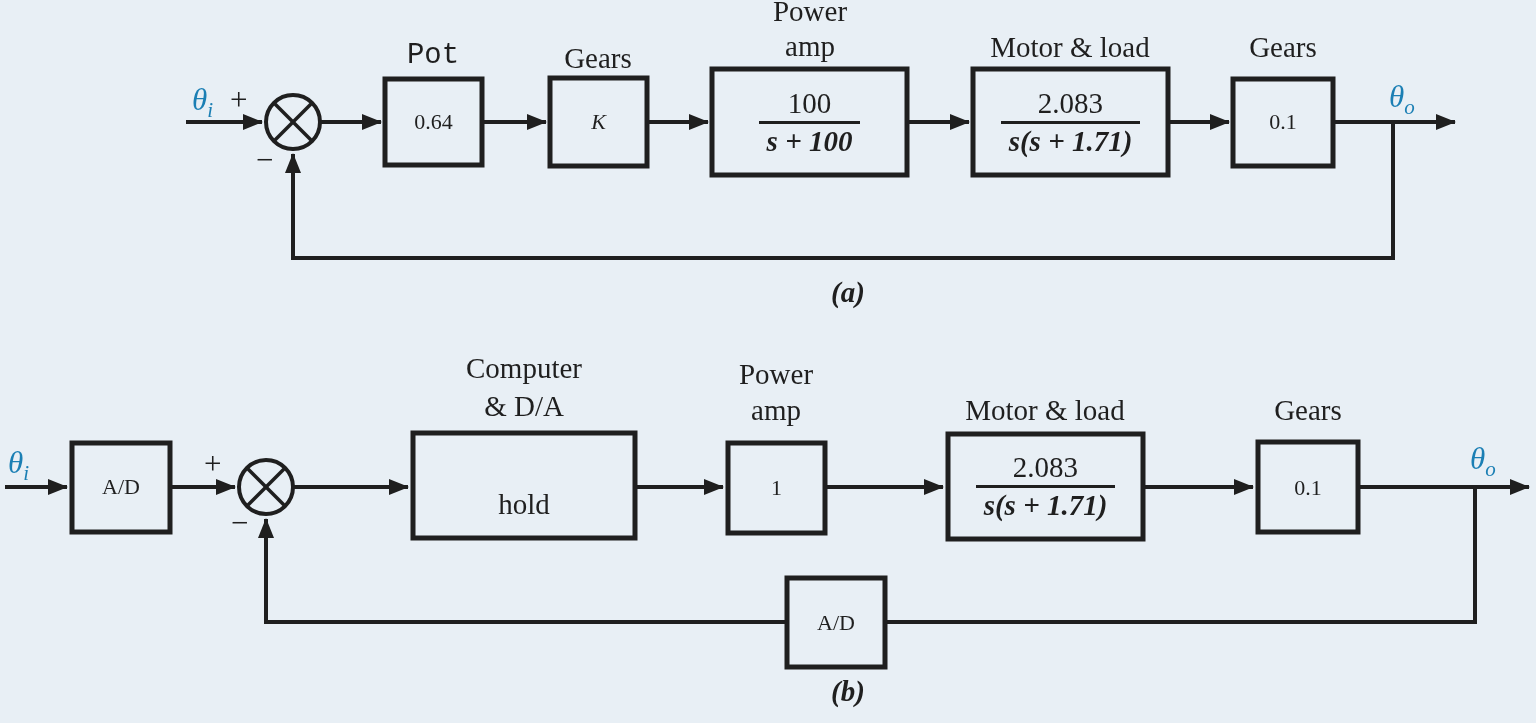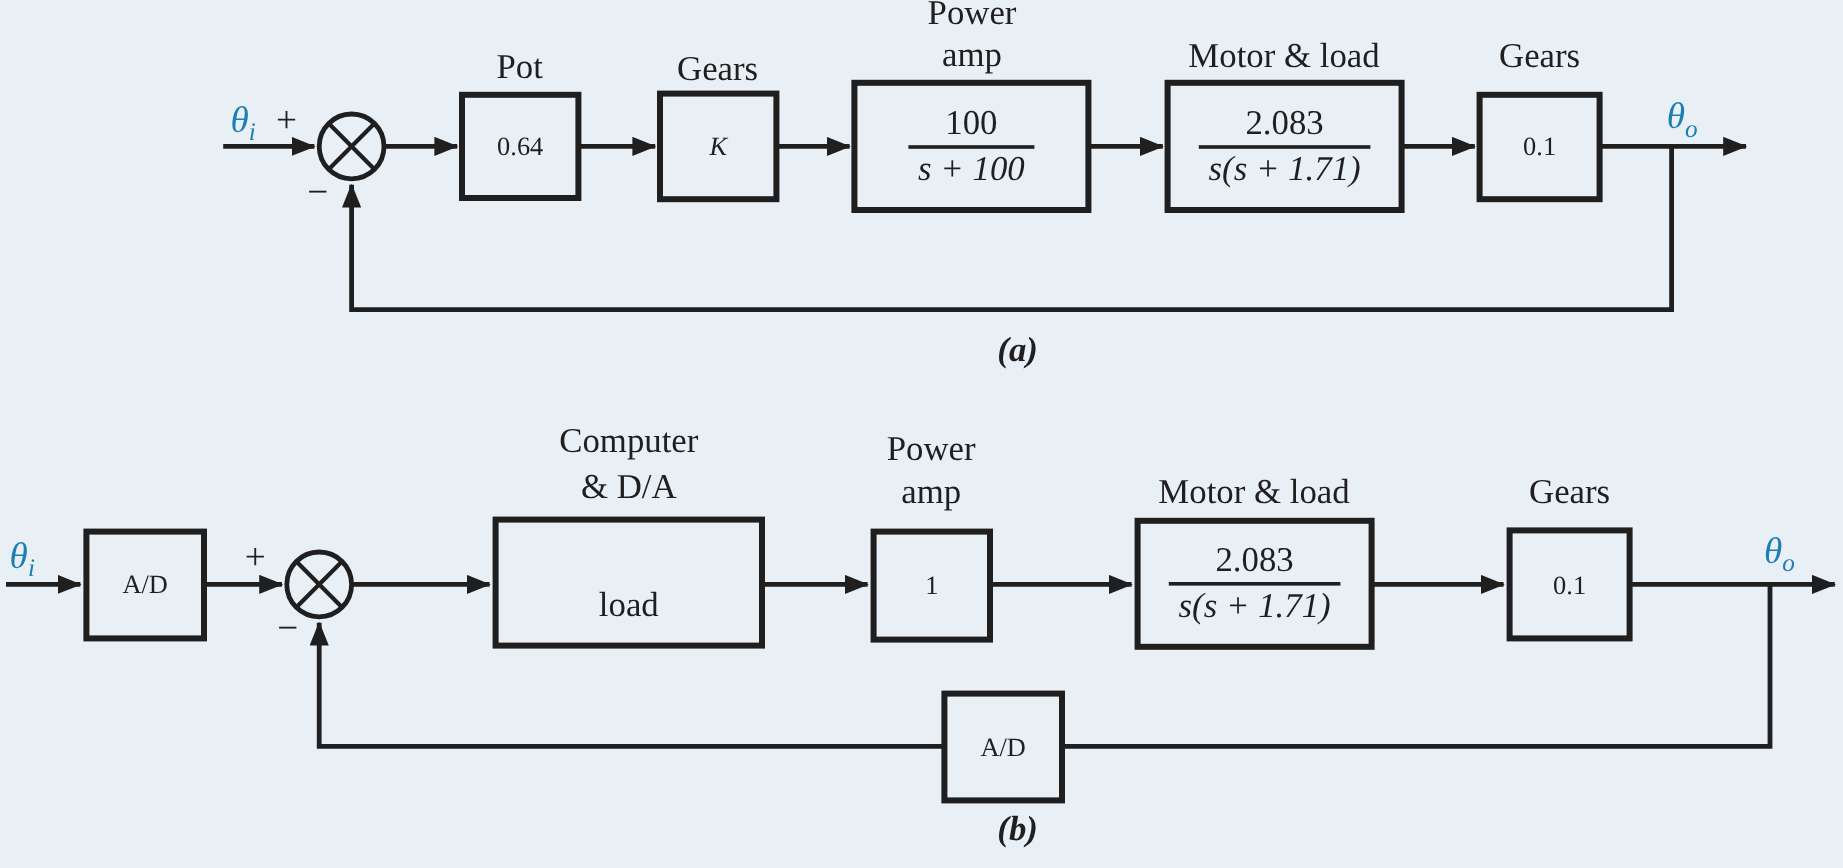--- a/index.html
+++ b/index.html
@@ -10,21 +10,21 @@
   .txt { position:absolute; color:var(--ink); white-space:nowrap; }
   .lbl { font-size:29px; line-height:32px; text-align:center; }
   .val { font-size:22px; line-height:31px; text-align:center; }
   .math { font-style:italic; }
   .theta-sym { position:absolute; color:var(--theta); font-style:italic; font-size:31px; line-height:31px; }
   .theta-sym .sub { font-size:21px; vertical-align:-7px; }
   .sign { font-size:31px; line-height:31px; }
   .frac-box { position:absolute; display:flex; align-items:center; justify-content:center; }
   .frac { display:inline-flex; flex-direction:column; align-items:center; font-size:29px; line-height:33px; }
   .frac .num { padding:0 10px 1px; }
-  .frac .den { border-top:3px solid var(--ink); padding:1px 8px 0; }
+  .frac .den { border-top:3px solid var(--ink); padding:1px 8px 0;font-weight:bold; }
   .two-line { line-height:37px; }
   .caption { font-size:29px; line-height:31px; font-weight:bold; font-style:italic; text-align:center; }
 </style>
 </head>
 <body>
 
 <div class="stage">
 
   <svg width="1536" height="723" viewBox="0 0 1536 723">
     <defs>
@@ -71,21 +71,21 @@
       <polyline points="1475,487 1475,622 885,622"></polyline>
       <rect x="787" y="578" width="98" height="89" stroke-width="5"></rect>
       <polyline points="787,622 266,622 266,519" marker-end="url(#arr)"></polyline>
     </g>
   </svg>
 
   <div class="theta-sym" style="left:192px; top:84px;"><span>θ</span><span class="sub">i</span></div>
   <div class="txt sign" style="left:230px; top:84px;">+</div>
   <div class="txt sign" style="left:256px; top:144px;">−</div>
 
-  <div class="txt lbl" style="left:373px; top:40px; width:120px;">Pot</div>
+  <div class="txt lbl" style="left:373px; top:40px; width:120px;font-family:Liberation Mono, monospace;">Pot</div>
   <div class="txt val" style="left:385px; top:106px; width:97px;">0.64</div>
 
   <div class="txt lbl" style="left:538px; top:42px; width:120px;">Gears</div>
   <div class="txt val math" style="left:550px; top:106px; width:97px;">K</div>
 
   <div class="txt lbl" style="left:750px; top:-5px; width:120px;">Power</div>
   <div class="txt lbl" style="left:750px; top:30px; width:120px;">amp</div>
   <div class="frac-box" style="left:712px; top:69px; width:195px; height:106px;">
     <div class="frac">
         <span class="num">100</span>
@@ -107,21 +107,21 @@
   <div class="theta-sym" style="left:1389px; top:81px;"><span>θ</span><span class="sub">o</span></div>
   <div class="txt caption" style="left:798px; top:277px; width:100px;">(a)</div>
 
   <div class="theta-sym" style="left:8px; top:447px;"><span>θ</span><span class="sub">i</span></div>
   <div class="txt val" style="left:72px; top:471px; width:98px;">A/D</div>
   <div class="txt sign" style="left:204px; top:448px;">+</div>
   <div class="txt sign" style="left:231px; top:507px;">−</div>
 
   <div class="txt lbl" style="left:414px; top:390px; width:220px;">&amp; D/A</div>
   <div class="txt lbl" style="left:414px; top:352px; width:220px;">Computer</div>
-  <div class="txt lbl two-line" style="left:413px; top:449px; width:222px;"><br><span>load</span></div>
+  <div class="txt lbl two-line" style="left:413px; top:449px; width:222px;"><br><span>hold</span></div>
 
   <div class="txt lbl" style="left:716px; top:358px; width:120px;">Power</div>
   <div class="txt lbl" style="left:716px; top:394px; width:120px;">amp</div>
   <div class="txt val" style="left:728px; top:472px; width:97px;">1</div>
 
   <div class="txt lbl" style="left:930px; top:394px; width:230px;">Motor &amp; load</div>
   <div class="frac-box" style="left:948px; top:434px; width:195px; height:105px;">
     <div class="frac">
         <span class="num">2.083</span>
         <span class="den math">s(s + 1.71)</span>

